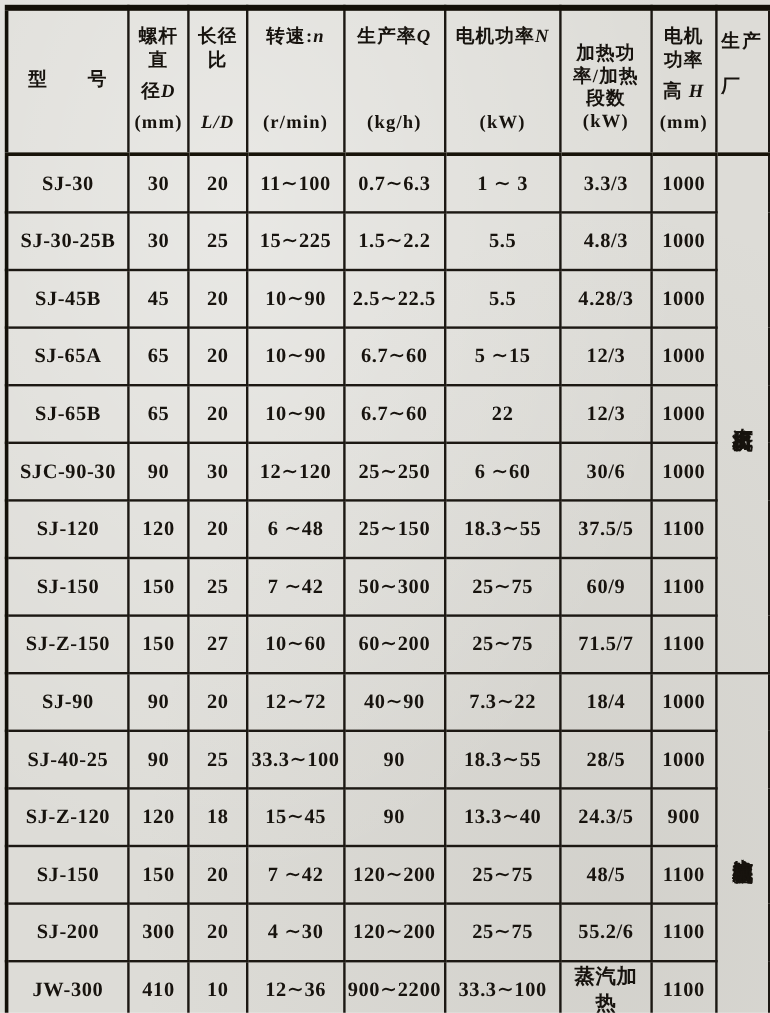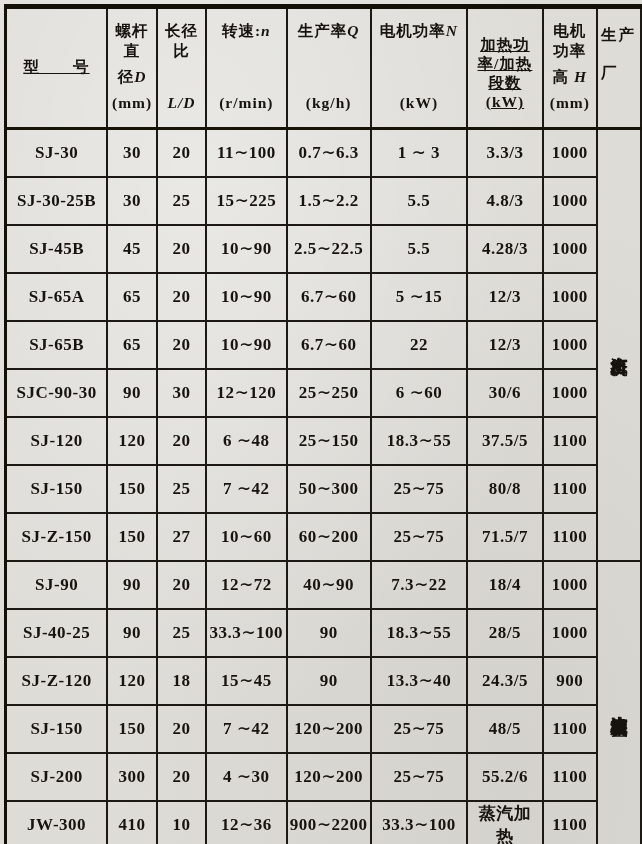--- a/index.html
+++ b/index.html
@@ -31,22 +31,22 @@
   }
   table.spec{border-top:5px solid #131008;border-left:3px solid #131008;border-bottom:4px solid #131008;}
   table.spec thead th{border-bottom:3px solid #171309;}
   tr.data-row{height:48px;}
   tr.head-row{height:108px;}
   th .hwrap{
     display:flex;flex-direction:column;justify-content:space-between;align-items:center;
     height:92px;padding:6px 0 8px 0;
     font-size:15.5px;line-height:20px;letter-spacing:1px;
   }
-  th .hwrap.pack4{justify-content:center;line-height:19px;padding-top:18px;gap:0;text-decoration:underline;}
-  th .hwrap.single{justify-content:center;text-decoration:underline;}
+  th .hwrap.pack4{justify-content:center;line-height:19px;padding-top:18px;gap:0;}
+  th .hwrap.single{justify-content:center;}
   th .hwrap.left9{align-items:flex-start;justify-content:flex-start;padding-top:14px;padding-left:1px;gap:18px;letter-spacing:2px;}
   th i, td i{font-style:italic;font-family:"Liberation Serif","DejaVu Serif",serif;}
   td.model{text-align:left;padding-left:14px;letter-spacing:1.2px;font-size:16.5px;}
   td.vlabel{
     writing-mode:vertical-rl;
     text-orientation:upright;
     text-align:center;
     font-size:16.5px;
     letter-spacing:3px;
     padding:0;
@@ -202,21 +202,21 @@
           <td class="num">37.5/5</td>
           <td class="num">1100</td>
         </tr>
         <tr class="data-row">
           <td class="model">SJ-150</td>
           <td class="num">150</td>
           <td class="num">25</td>
           <td class="num">7 ∼42</td>
           <td class="num">50∼300</td>
           <td class="num">25∼75</td>
-          <td class="num">80/8</td>
+          <td class="num">60/9</td>
           <td class="num">1100</td>
         </tr>
         <tr class="data-row">
           <td class="model">SJ-Z-150</td>
           <td class="num">150</td>
           <td class="num">27</td>
           <td class="num">10∼60</td>
           <td class="num">60∼200</td>
           <td class="num">25∼75</td>
           <td class="num">71.5/7</td>

